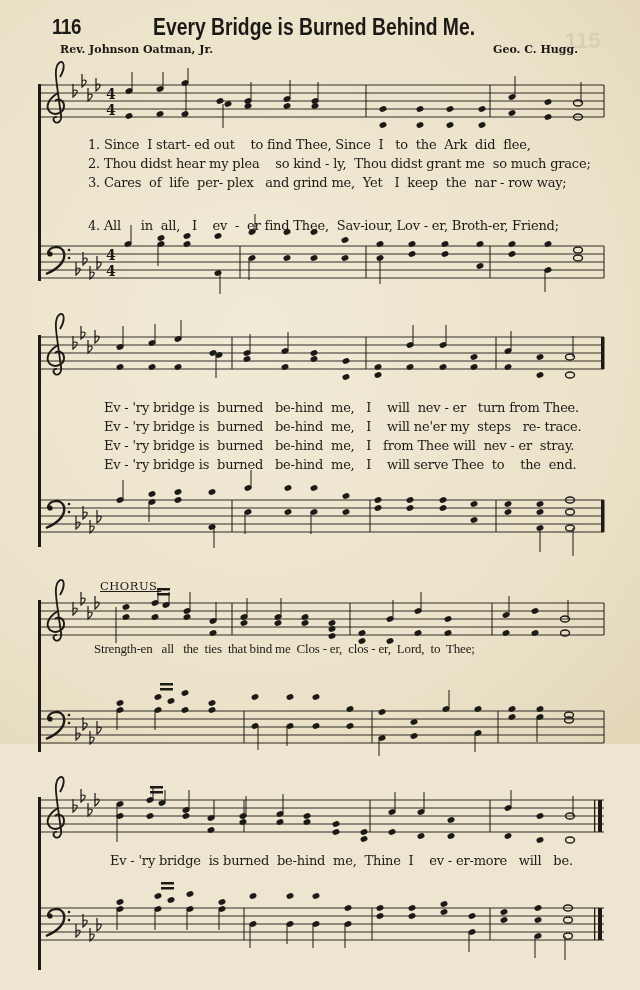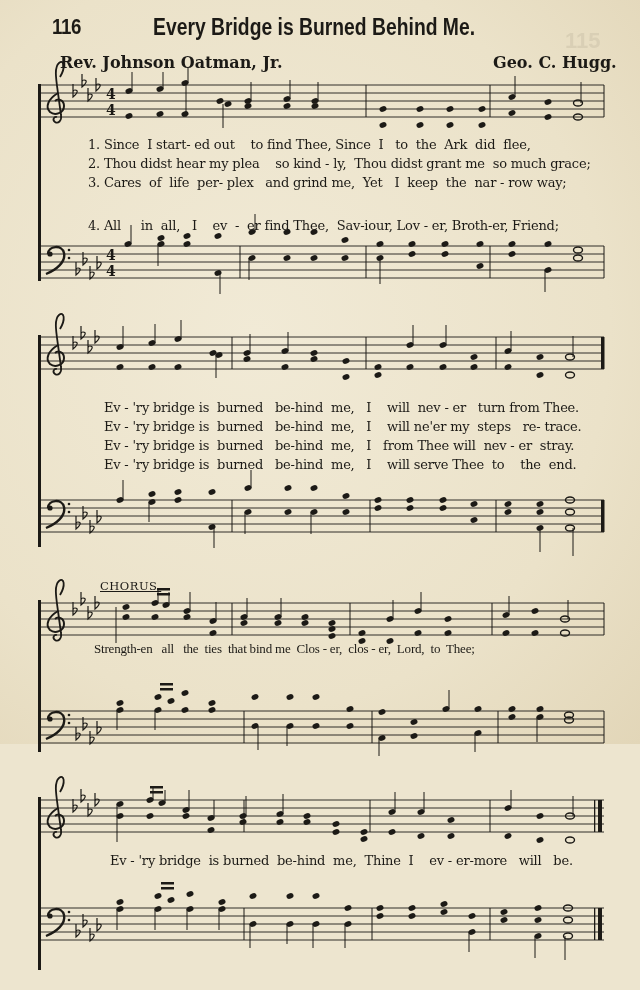--- a/index.html
+++ b/index.html
@@ -18,21 +18,21 @@
     position: absolute; left: 52px; top: 14px;
     font-family: "Liberation Sans", sans-serif; font-weight: bold;
     font-size: 22px; letter-spacing: -0.5px; transform: scaleX(0.85); transform-origin: left;
   }
   .hymn-title {
     position: absolute; left: 153px; top: 14px;
     font-family: "Liberation Sans", sans-serif; font-weight: bold;
     font-size: 23px; transform: scaleX(0.84); transform-origin: left; white-space: nowrap;
   }
   .author, .composer {
-    position: absolute; top: 53px; font-size: 16px; font-weight: bold; white-space: nowrap;
+    position: absolute; top: 43px; font-size: 11px; font-weight: bold; white-space: nowrap;
   }
   .author { left: 60px; }
   .composer { left: 493px; text-align: center; }
   svg.music { position: absolute; left: 0; top: 0; }
   .lyric-line {
     position: absolute; font-size: 13px; white-space: nowrap;
     letter-spacing: -0.2px;
     transform-origin: left; 
   }
   .chorus-label {

